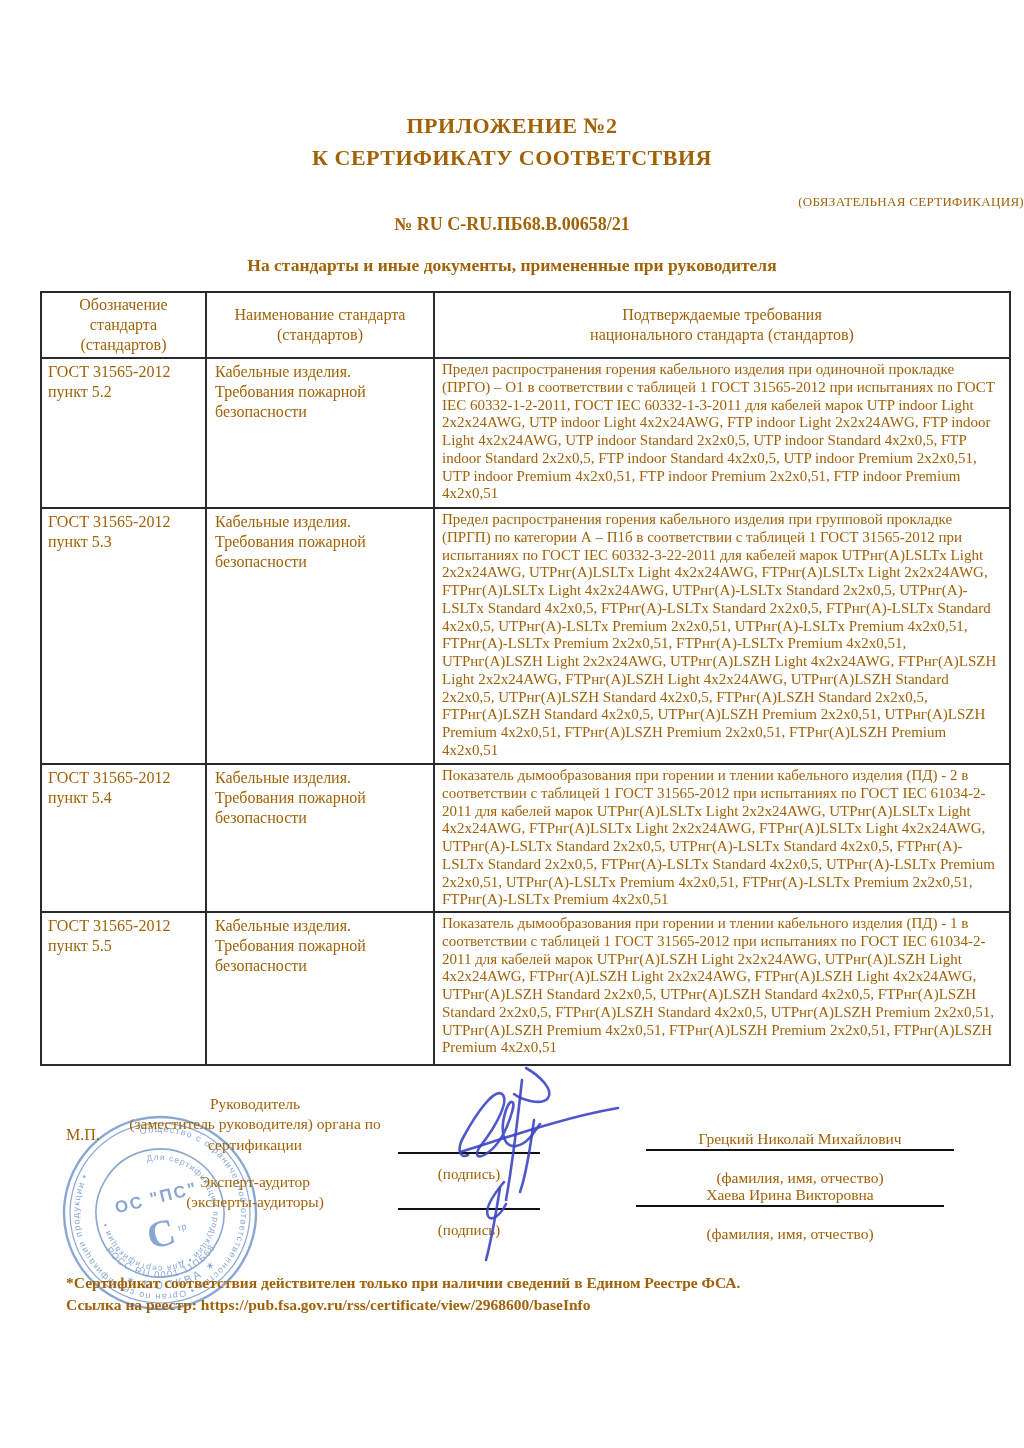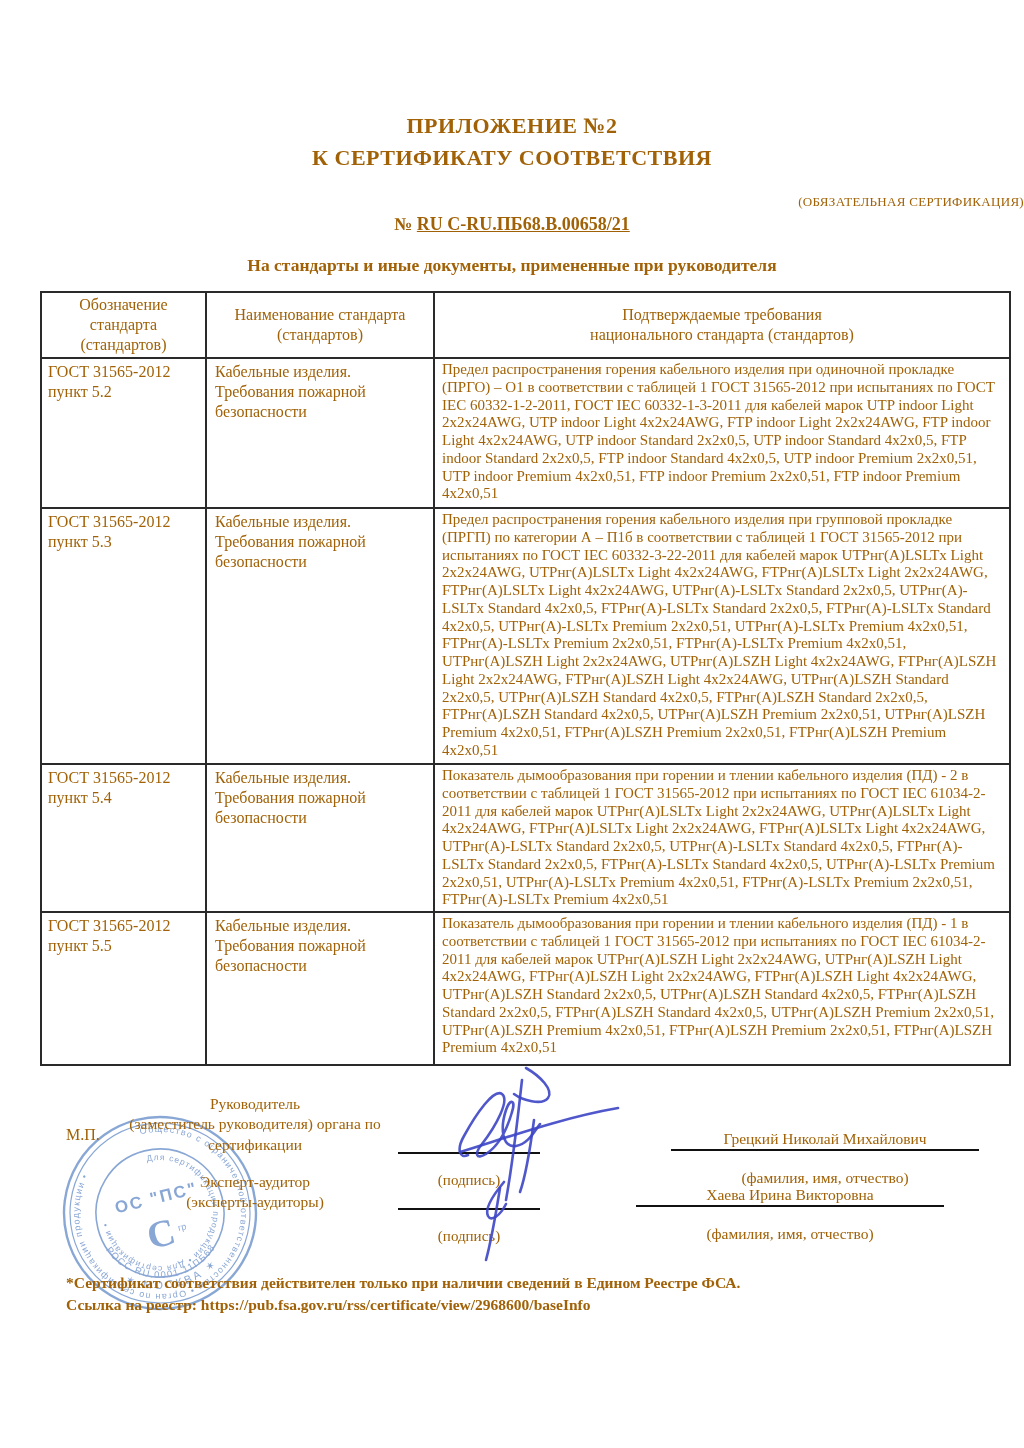--- a/index.html
+++ b/index.html
@@ -12,21 +12,21 @@
     overflow:hidden;
   }
   .abs{position:absolute;}
   .center{left:0;right:0;text-align:center;}
   .ml{white-space:pre-line;}
 
   
   .title{font-size:22px;font-weight:bold;letter-spacing:.5px;}
   .cert-type{font-size:13px;letter-spacing:.3px;}
   .cert-number{font-size:18px;font-weight:bold;}
-  .cert-number .underlined{text-decoration:underline;margin-top:24px;}
+  .cert-number .underlined{margin-top:24px;}
   .section-title{font-size:17.5px;font-weight:bold;}
 
   
   table.standards{
     border-collapse:collapse;
     table-layout:fixed;
     width:945px;
   }
   table.standards th, table.standards td{
     border:2px solid #2a2a2a;
@@ -44,21 +44,21 @@
   td.c-name{width:218px;font-size:16px;padding:3px 8px;line-height:1.25;}
   td.c-req{width:566px;font-size:15px;padding:2px 7px;line-height:1.185;}
   tr.row-0 td{height:142px;}
   tr.row-1 td{height:248px;}
   tr.row-2 td{height:138px;}
   tr.row-3 td{height:145px;}
 
   
   .mp{font-size:16px;}
   .role{font-size:15.5px;text-align:center;line-height:1.32;}
-  .sigline{border-top:2px solid #111;text-align:center;font-size:15px;padding-top:18px;}
+  .sigline{border-top:2px solid #111;text-align:center;font-size:15px;padding-top:12px;}
   .nameblock{text-align:center;font-size:15.5px;}
   .nameblock .over{border-bottom:2px solid #111;padding:0 4px 1px 4px;display:inline-block;min-width:300px;}
   .nameblock .caption{font-size:15.5px;padding-top:18px;}
 
   
   .footer-note{font-size:15.5px;line-height:1.45;}
 
   
   .stamp-svg{opacity:.82;}
   .autograph path{fill:none;stroke:#3c45c5;stroke-width:2.6;stroke-linecap:round;opacity:.9;}
@@ -159,21 +159,21 @@
   <div class="abs role ml" style="left:140px;top:1172px;width:230px;">Эксперт-аудитор
 (эксперты-аудиторы)</div>
 
   <div class="abs sigline" style="left:398px;top:1152px;width:142px;">
     <span>(подпись)</span>
   </div>
   <div class="abs sigline" style="left:398px;top:1208px;width:142px;">
     <span>(подпись)</span>
   </div>
 
-  <div class="abs nameblock" style="left:630px;top:1130px;width:390px;">
+  <div class="abs nameblock" style="left:605px;top:1130px;width:390px;">
     <div class="over">Грецкий Николай Михайлович</div>
     <div class="caption">(фамилия, имя, отчество)</div>
   </div>
   <div class="abs nameblock" style="left:595px;top:1186px;width:390px;">
     <div class="over">Хаева Ирина Викторовна</div>
     <div class="caption">(фамилия, имя, отчество)</div>
   </div>
 
   <svg class="abs autograph" style="left:430px;top:1060px;" width="200" height="150" viewBox="0 0 200 150">
     <path d="M38,95 C30,99 26,90 34,76 C46,54 64,28 72,34 C80,40 66,66 52,84 C44,94 46,100 56,94 C70,85 78,66 82,52 C86,40 80,38 76,50 C70,68 72,88 86,86 C98,84 104,72 110,64"></path>

